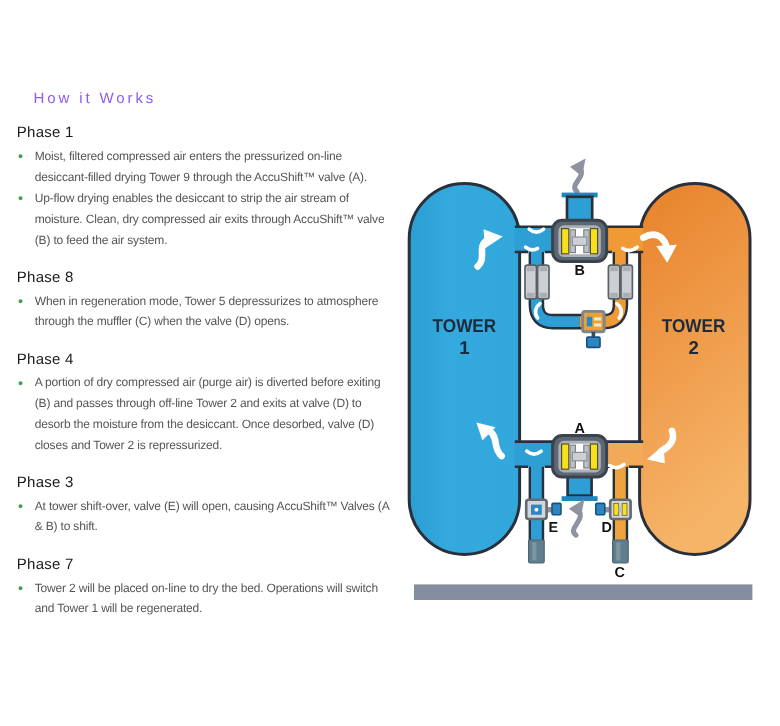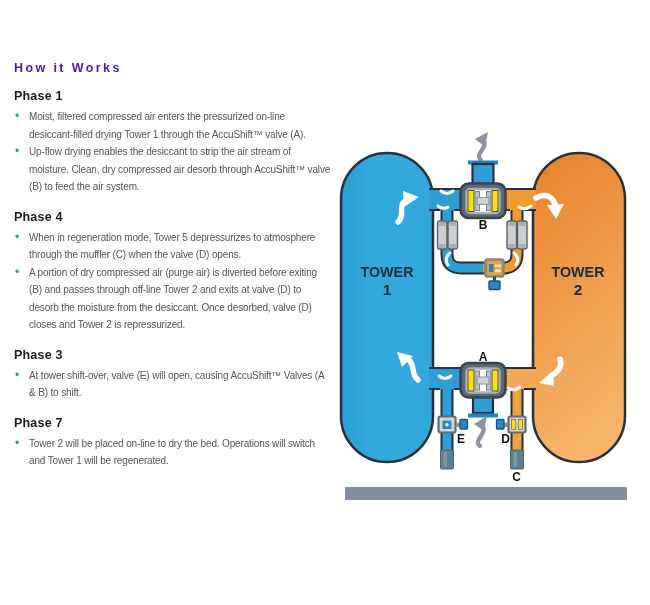--- a/index.html
+++ b/index.html
@@ -2,25 +2,25 @@
 <html><head>
 <meta charset="utf-8">
 <style>
   html,body{margin:0;padding:0;}
   body{
     width:650px;height:605px;background:#ffffff;position:relative;overflow:hidden;
     font-family:"Liberation Sans",sans-serif;
   }
   .text-col{position:absolute;left:14px;top:61px;width:318px;}
   .how-title{
-    margin:0;font-size:12.5px;font-weight:bold;letter-spacing:2.4px;color:#4c1d95;
+    margin:14px;font-size:12.5px;font-weight:normal;letter-spacing:2.4px;color:#8b5cf6;
   }
   .phase{margin:0;}
   .phase-title{
-    margin:14px 0 5px 0;font-size:12.5px;font-weight:bold;color:#1b1b1b;letter-spacing:.2px;
+    margin:14px 0 5px 0;font-size:12.5px;font-weight:normal;color:#1b1b1b;letter-spacing:.2px;
   }
   .phase-item{display:flex;}
   .bullet{
     flex:0 0 14px;color:#3aa345;font-size:12px;line-height:17.5px;padding-left:1px;
   }
   .phase-body{
     margin:0;width:302px;font-size:10px;line-height:17.5px;color:#555555;letter-spacing:-0.15px;
   }
   .diagram-svg{position:absolute;left:0;top:0;}
   .tower-label{font-weight:bold;fill:#1c2a3d;}
@@ -29,40 +29,41 @@
 </head>
 <body>
 
 <div class="text-col">
   <h1 class="how-title">How it Works</h1>
 
   <section class="phase">
     <h2 class="phase-title">Phase 1</h2>
     <div class="phase-item">
       <span class="bullet">•</span>
-      <p class="phase-body">Moist, filtered compressed air enters the pressurized on-line desiccant-filled drying Tower 1 through the AccuShift™ valve (A).</p>
-    </div>
-  </section>
-
-  <section class="phase">
-    <div class="phase-item">
-      <span class="bullet">•</span>
-      <p class="phase-body">Up-flow drying enables the desiccant to strip the air stream of moisture. Clean, dry compressed air desorb through AccuShift™ valve (B) to feed the air system.</p>
+      <p class="phase-body">Moist, filtered compressed air enters the pressurized on-line desiccant-filled drying Tower 9 through the AccuShift™ valve (A).</p>
+    </div>
+  </section>
+
+  <section class="phase">
+    <div class="phase-item">
+      <span class="bullet">•</span>
+      <p class="phase-body">Up-flow drying enables the desiccant to strip the air stream of moisture. Clean, dry compressed air exits through AccuShift™ valve (B) to feed the air system.</p>
+    </div>
+  </section>
+
+  <section class="phase">
+    <h2 class="phase-title">Phase 8</h2>
+    <div class="phase-item">
+      <span class="bullet">•</span>
+      <p class="phase-body">When in regeneration mode, Tower 5 depressurizes to atmosphere through the muffler (C) when the valve (D) opens.</p>
     </div>
   </section>
 
   <section class="phase">
     <h2 class="phase-title">Phase 4</h2>
-    <div class="phase-item">
-      <span class="bullet">•</span>
-      <p class="phase-body">When in regeneration mode, Tower 5 depressurizes to atmosphere through the muffler (C) when the valve (D) opens.</p>
-    </div>
-  </section>
-
-  <section class="phase">
     <div class="phase-item">
       <span class="bullet">•</span>
       <p class="phase-body">A portion of dry compressed air (purge air) is diverted before exiting (B) and passes through off-line Tower 2 and exits at valve (D) to desorb the moisture from the desiccant. Once desorbed, valve (D) closes and Tower 2 is repressurized.</p>
     </div>
   </section>
 
   <section class="phase">
     <h2 class="phase-title">Phase 3</h2>
     <div class="phase-item">
       <span class="bullet">•</span>

